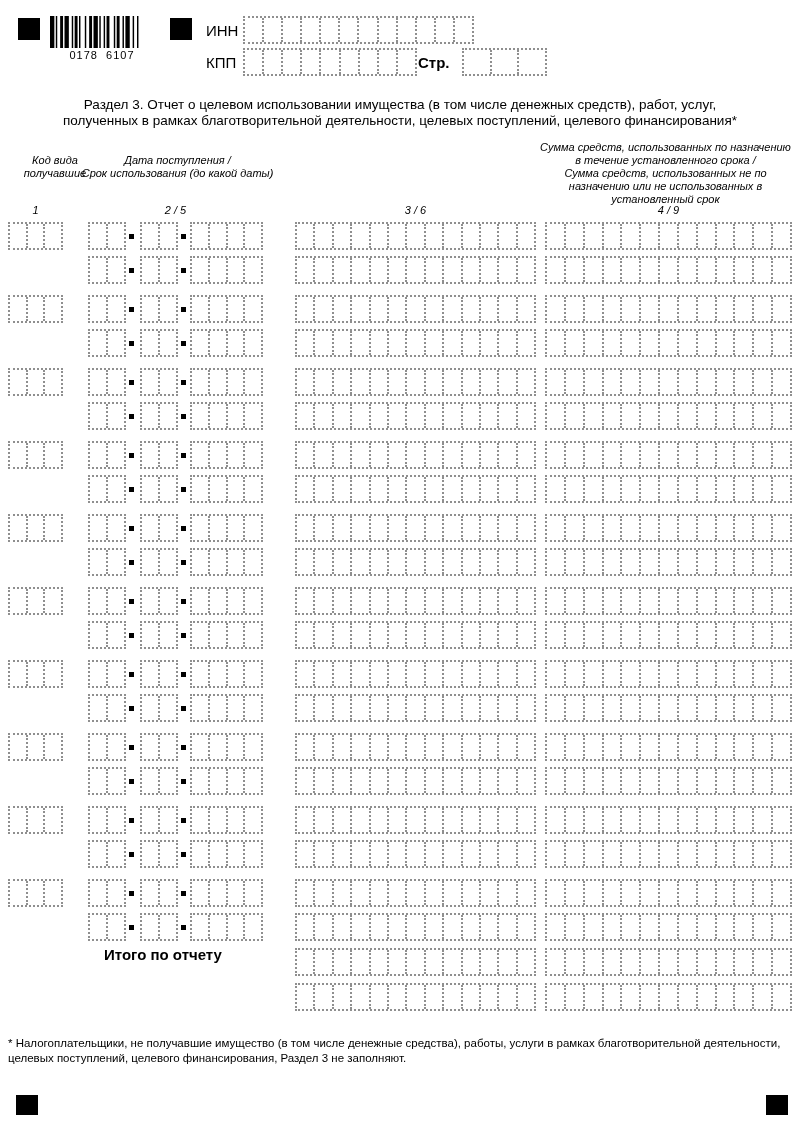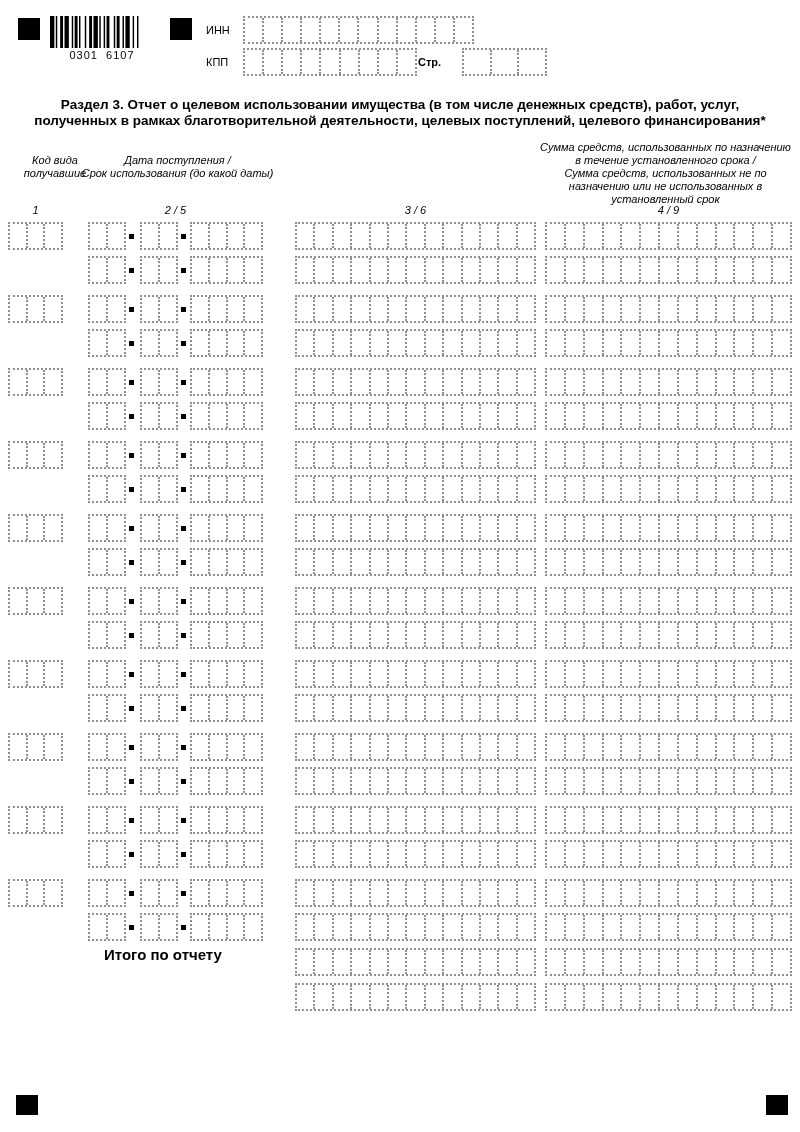--- a/index.html
+++ b/index.html
@@ -8,31 +8,31 @@
     font-family:"Liberation Sans",sans-serif;color:#000;overflow:hidden;
   }
   .sq{position:absolute;width:22px;height:22px;background:#000;}
   .sq.small{height:20px;}
   .barcode{position:absolute;left:50px;top:16px;width:104px;height:46px;}
   .barcode svg{display:block;}
   .barcode-text{
     position:absolute;left:0;top:33px;width:104px;text-align:center;
     font-size:11px;letter-spacing:1px;white-space:pre;
   }
-  .lbl{position:absolute;font-size:11px;line-height:15px;}
+  .lbl{position:absolute;font-size:15px;line-height:15px;}
   .field{
     position:absolute;height:28px;display:flex;
     border:2px dotted #8f8f8f;box-sizing:border-box;background:#fff;
   }
   .cell{flex:1 1 0;border-left:2px dotted #8f8f8f;}
   .cell:first-child{border-left:none;}
   .sep-dot{position:absolute;width:5px;height:5px;background:#000;}
   .title{
     position:absolute;top:97px;left:15px;width:770px;text-align:center;
-    font-weight:bold;font-size:13.5px;line-height:16px;white-space:pre-line;
+    font-weight:normal;font-size:13.5px;line-height:16px;white-space:pre-line;
   }
   .colhead{
     position:absolute;font-style:italic;font-size:11px;line-height:13px;
     text-align:center;white-space:pre-line;
   }
   .colnum{
     position:absolute;font-style:italic;font-size:11px;text-align:center;
   }
   .total-label{
     position:absolute;left:104px;top:946px;font-weight:bold;font-size:15px;
@@ -67,21 +67,21 @@
         <rect x="49.300000000000004" y="0" width="1.45" height="32" fill="#000"></rect>
         <rect x="53.650000000000006" y="0" width="1.45" height="32" fill="#000"></rect>
         <rect x="56.55000000000001" y="0" width="2.9" height="32" fill="#000"></rect>
         <rect x="63.80000000000001" y="0" width="1.45" height="32" fill="#000"></rect>
         <rect x="66.70000000000002" y="0" width="2.9" height="32" fill="#000"></rect>
         <rect x="72.50000000000003" y="0" width="1.45" height="32" fill="#000"></rect>
         <rect x="75.40000000000003" y="0" width="4.35" height="32" fill="#000"></rect>
         <rect x="82.65000000000003" y="0" width="1.45" height="32" fill="#000"></rect>
         <rect x="87.00000000000004" y="0" width="1.45" height="32" fill="#000"></rect>
       </svg>
-    <div class="barcode-text">0301  6107</div>
+    <div class="barcode-text">0178  6107</div>
   </div>
 
   <div class="lbl" style="left:206px;top:23px;">ИНН</div>
   <div class="lbl" style="left:206px;top:55px;">КПП</div>
   <div class="lbl" style="left:418px;top:55px;font-weight:bold;">Стр.</div>
   <div id="static-fields">
       <div class="field" style="left: 243px; top: 16px; width: 231px;">
         <div class="cell"></div>
         <div class="cell"></div>
         <div class="cell"></div>
@@ -1159,14 +1159,16 @@
         <div class="cell"></div>
         <div class="cell"></div>
         <div class="cell"></div>
         <div class="cell"></div>
         <div class="cell"></div>
       </div>
     </div>
 
   <div class="total-label">Итого по отчету</div>
 
+  <div class="footnote">* Налогоплательщики, не получавшие имущество (в том числе денежные средства), работы, услуги в рамках благотворительной деятельности,
+целевых поступлений, целевого финансирования, Раздел 3 не заполняют.</div>
 
 </div>
 
 </body></html>

